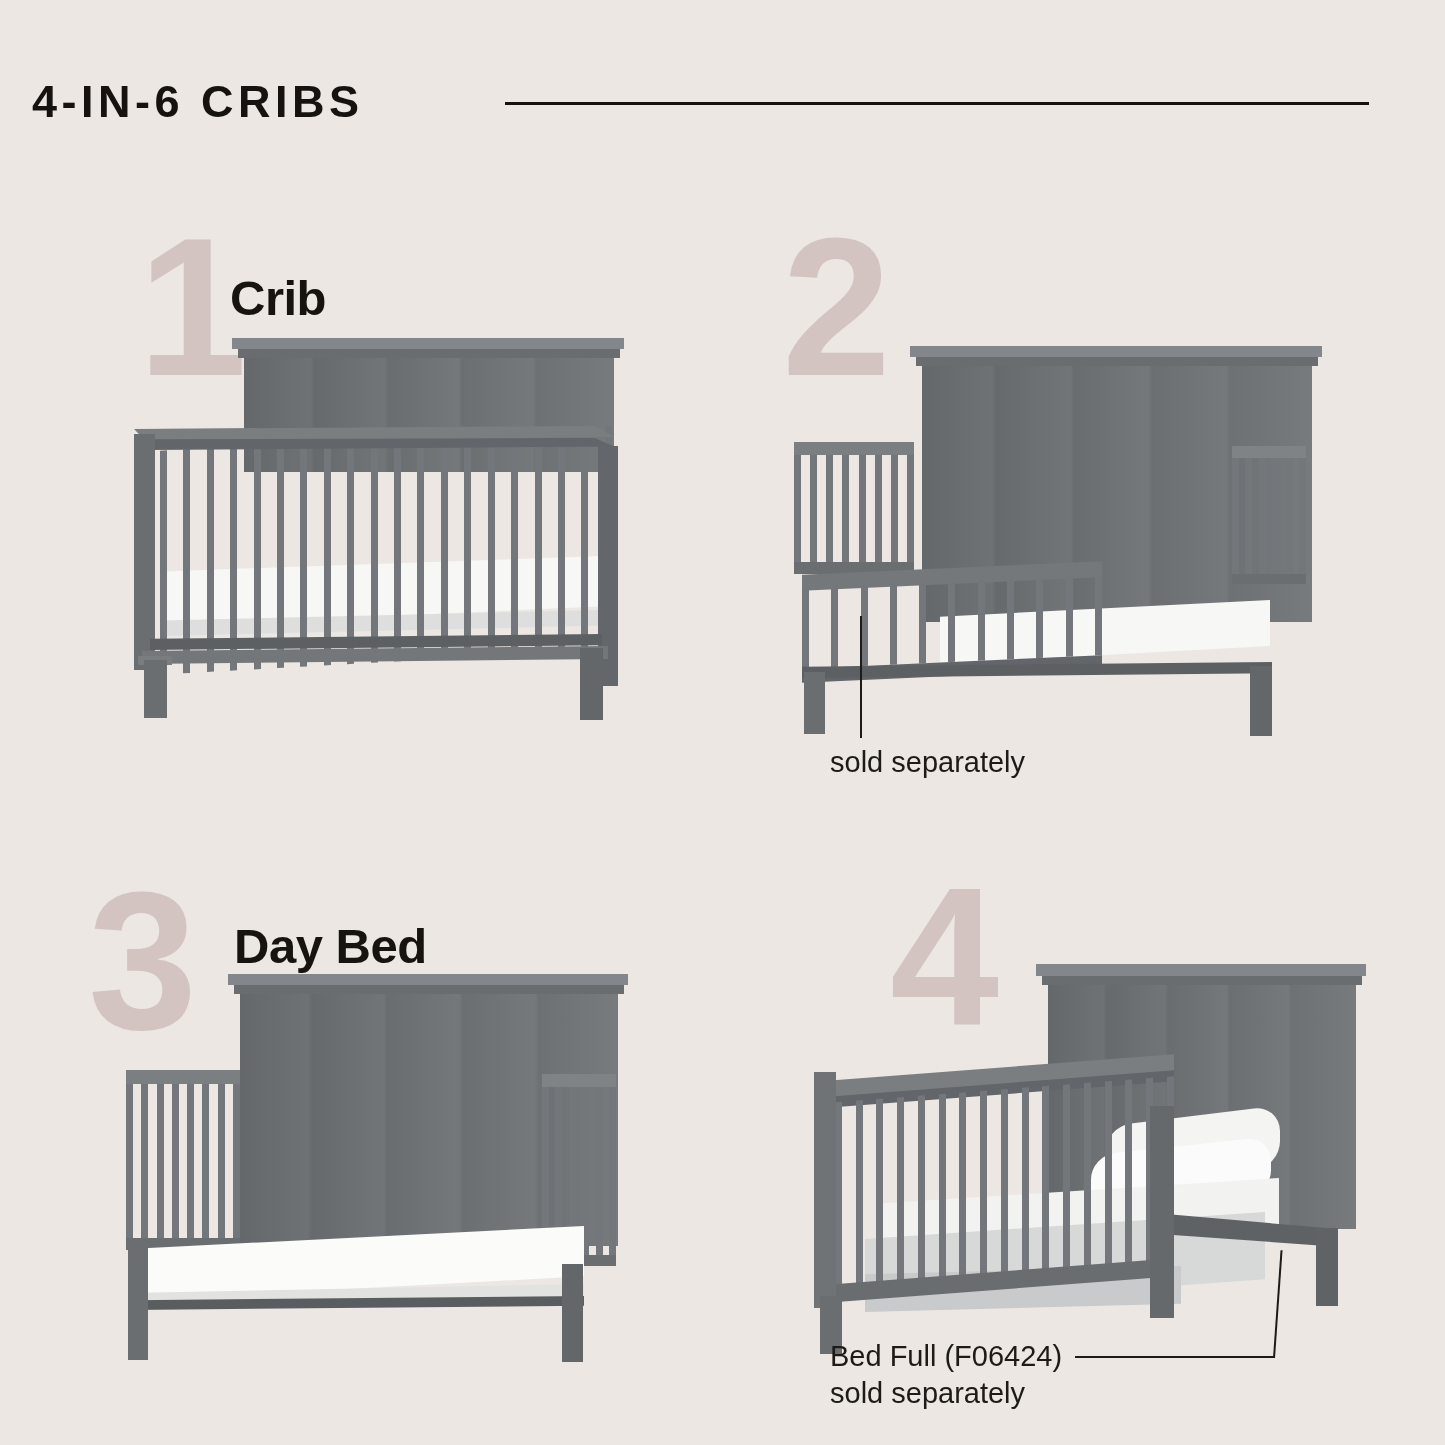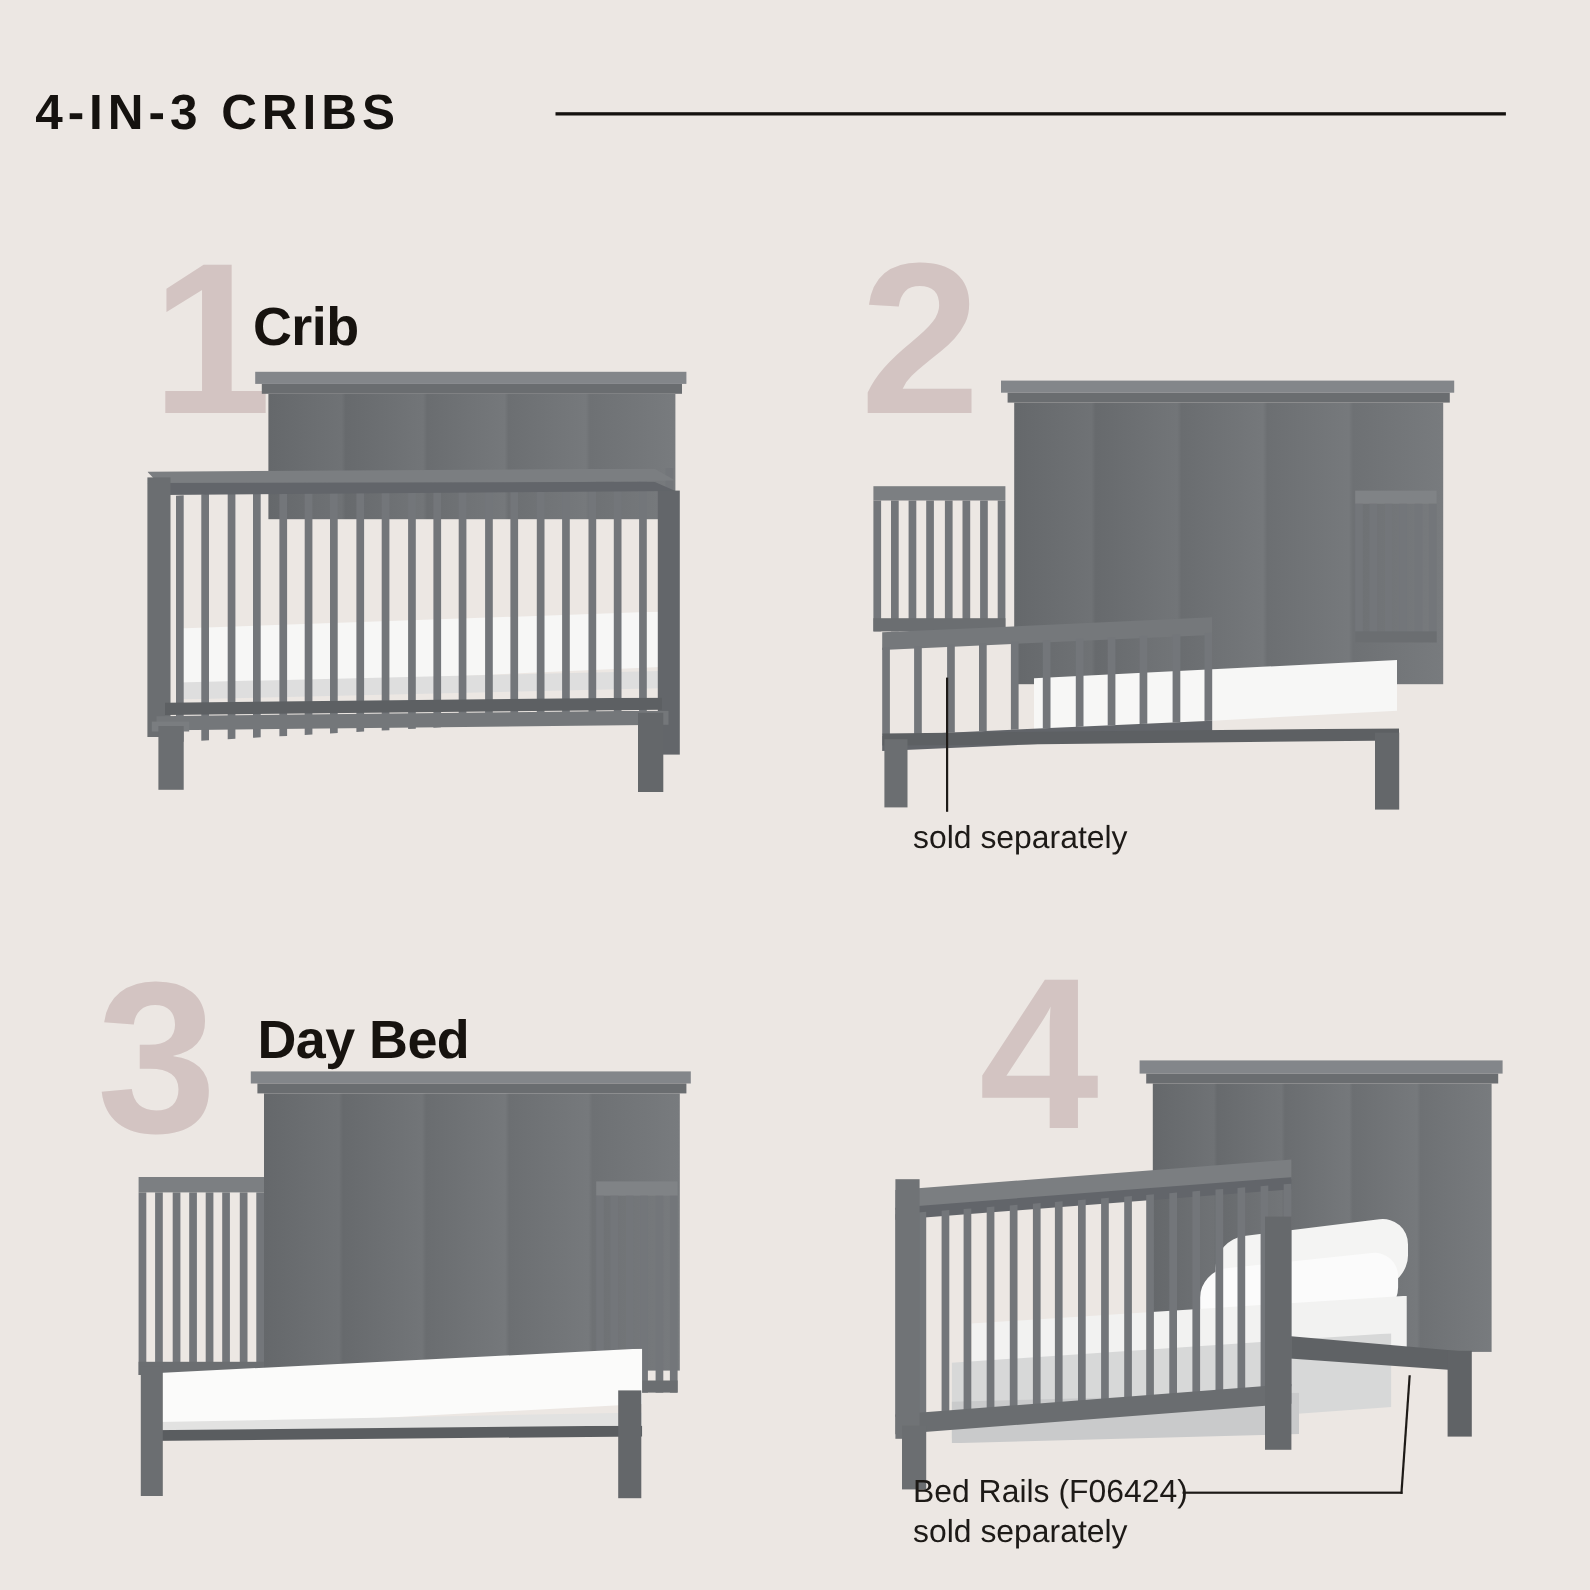--- a/index.html
+++ b/index.html
@@ -140,21 +140,21 @@
 
   .slats{position:absolute;inset:0;display:flex;justify-content:space-between;}
   .slats i{display:block;width:7px;background:#73767a;}
 </style>
 </head>
 <body>
 
 <div class="page">
 
   <div class="header">
-    <div class="title">4-IN-3 CRIBS</div>
+    <div class="title">4-IN-6 CRIBS</div>
     <div class="title-rule"></div>
   </div>
 
   <div class="panel p1">
     <div class="step-num">1</div>
     <div class="step-label">Crib</div>
 
     <div class="art crib1">
       <div class="art c1-hb-top"></div>
       <div class="art c1-hb-top2"></div>
@@ -355,18 +355,18 @@
         <div style="position:absolute;right:0;top:38px;width:24px;height:212px;background:#66696c;"></div>
       </div>
 
       <div class="art b4-leg-l"></div>
       <div class="art b4-leg-r"></div>
     </div>
 
     <div class="leader leader-h"></div>
     <div class="leader leader-up"></div>
     <div class="annot">
-      <div>Bed Rails (F06424)</div>
+      <div>Bed Full (F06424)</div>
       <div>sold separately</div>
     </div>
   </div>
 
 </div>
 
 </body></html>

